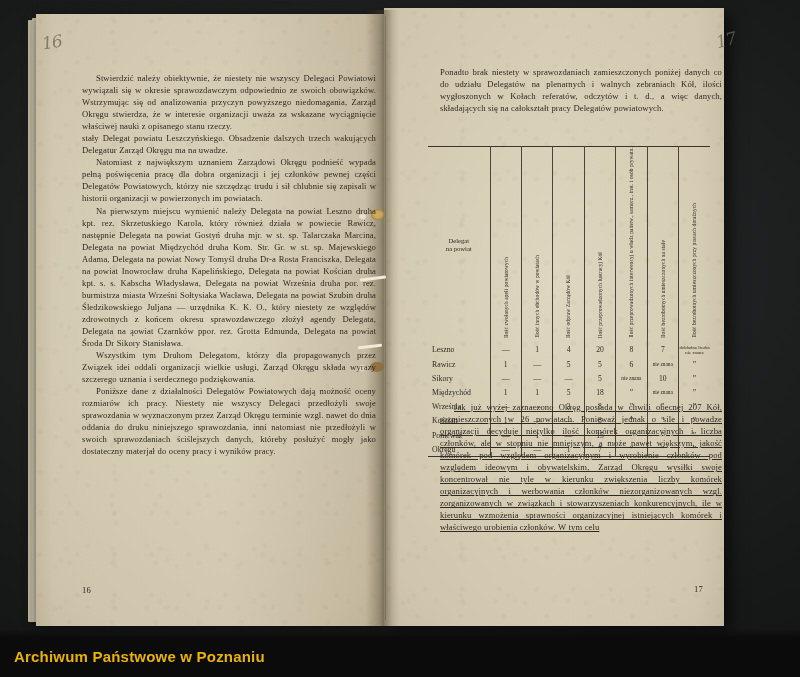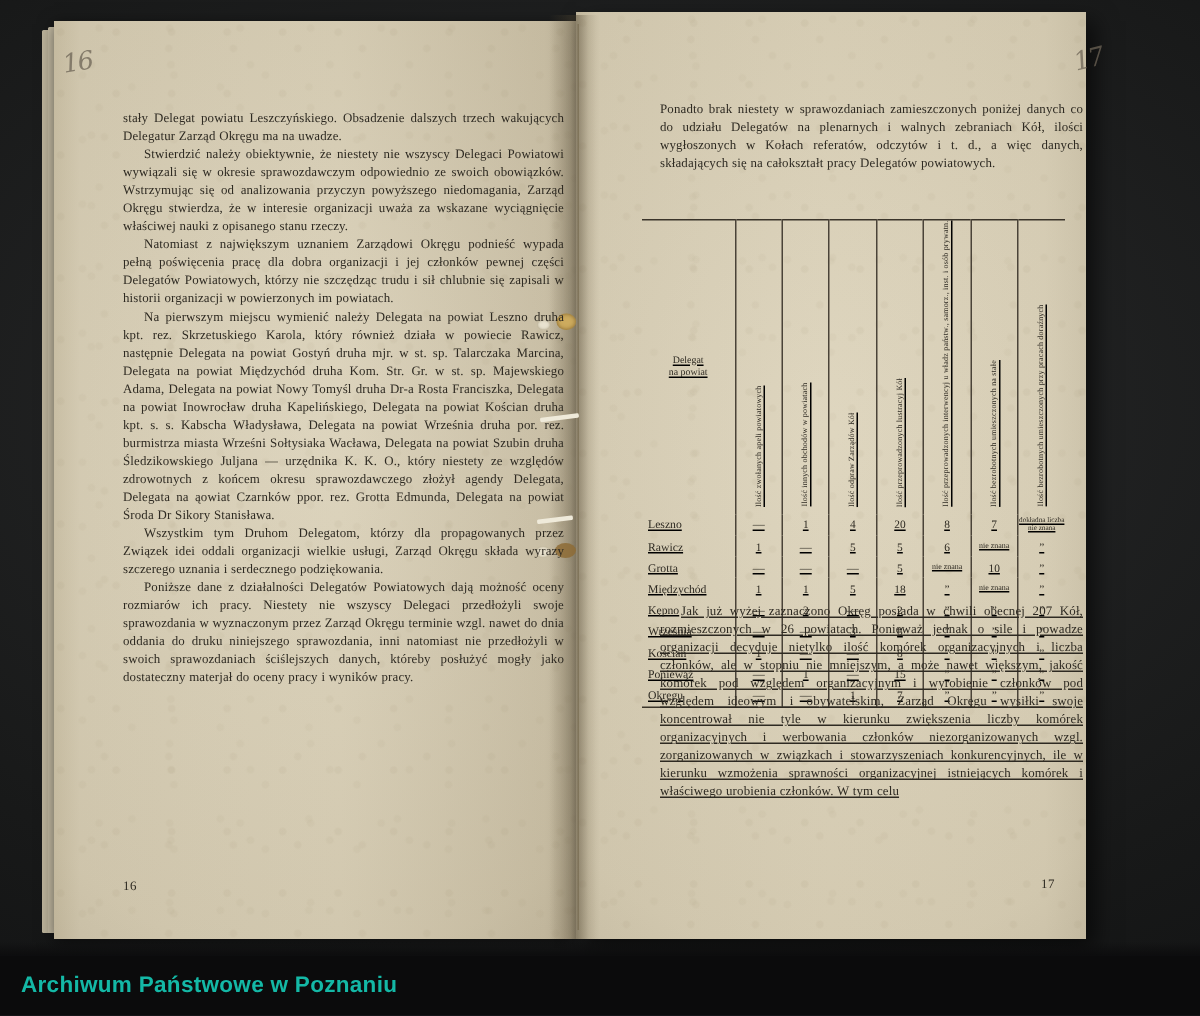--- a/index.html
+++ b/index.html
@@ -90,21 +90,21 @@
   .folio.r{left:694px;top:584px;}
 
   
   .hand{position:absolute;font-family:"DejaVu Serif", serif;
     color:#6d6456;font-size:17px;font-style:italic;
     transform:rotate(-9deg);opacity:.75;letter-spacing:-1px;}
   .hand.a{left:42px;top:32px;}
   .hand.b{left:716px;top:30px;transform:rotate(-14deg);}
 
   
-  .tablewrap{position:absolute;left:428px;top:146px;width:282px;text-decoration:underline;}
+  .tablewrap{position:absolute;left:428px;top:146px;width:282px;}
   table{border-collapse:collapse;width:282px;color:#2e2a22;}
   table td,table th{padding:0;font-weight:normal;}
 
   .rule-top{border-top:1.6px solid #3a342a;}
   .rule-mid{border-bottom:1.4px solid #3a342a;}
   .rule-bot{border-bottom:1.6px solid #3a342a;}
   .vl{border-left:1px solid #4a4338;}
 
   thead td{height:104px;vertical-align:bottom;position:relative;}
   .vert{
@@ -122,21 +122,21 @@
   td.small{font-size:5.3px;line-height:6px;}
   td.tiny{font-size:4.8px;line-height:5.4px;}
   .dash{font-size:8px;}
 
   
   col.c0{width:62px;}
   col.cN{width:31.4px;}
 
   
   .wm{position:absolute;left:0;bottom:0;width:800px;height:40px;background:#0b0b0c;}
-  .wm span{position:absolute;left:14px;top:11px;color:#14b8a6;
+  .wm span{position:absolute;left:14px;top:11px;color:#eab308;
     font-family:"Liberation Sans",sans-serif;font-size:15px;font-weight:bold;letter-spacing:.2px;}
   .wmfade{position:absolute;left:0;bottom:40px;width:800px;height:9px;
     background:linear-gradient(180deg,rgba(11,11,12,0) 0%,rgba(11,11,12,.85) 100%);}
 </style>
 </head>
 <body>
 
 <div id="scan">
   <div class="board"></div>
 
@@ -156,22 +156,22 @@
   <div class="gutter"></div>
   <div class="gutterline"></div>
   <div class="hole h1"></div>
   <div class="hole h2"></div>
   <div class="hole h3"></div>
   <div class="hole h4"></div>
   <div class="staple s1"></div>
   <div class="staple s2"></div>
 
   <div class="col l">
+    <p class="para">Stwierdzić należy obiektywnie, że niestety nie wszyscy Delegaci Powiatowi wywiązali się w okresie sprawozdawczym odpowiednio ze swoich obowiązków. Wstrzymując się od analizowania przyczyn powyższego niedomagania, Zarząd Okręgu stwierdza, że w interesie organizacji uważa za wskazane wyciągnięcie właściwej nauki z opisanego stanu rzeczy.</p>
     <p class="para noind">stały Delegat powiatu Leszczyńskiego. Obsadzenie dalszych trzech wakujących Delegatur Zarząd Okręgu ma na uwadze.</p>
-    <p class="para">Stwierdzić należy obiektywnie, że niestety nie wszyscy Delegaci Powiatowi wywiązali się w okresie sprawozdawczym odpowiednio ze swoich obowiązków. Wstrzymując się od analizowania przyczyn powyższego niedomagania, Zarząd Okręgu stwierdza, że w interesie organizacji uważa za wskazane wyciągnięcie właściwej nauki z opisanego stanu rzeczy.</p>
     <p class="para">Natomiast z największym uznaniem Zarządowi Okręgu podnieść wypada pełną poświęcenia pracę dla dobra organizacji i jej członków pewnej części Delegatów Powiatowych, którzy nie szczędząc trudu i sił chlubnie się zapisali w historii organizacji w powierzonych im powiatach.</p>
     <p class="para">Na pierwszym miejscu wymienić należy Delegata na powiat Leszno druha kpt. rez. Skrzetuskiego Karola, który również działa w powiecie Rawicz, następnie Delegata na powiat Gostyń druha mjr. w st. sp. Talarczaka Marcina, Delegata na powiat Międzychód druha Kom. Str. Gr. w st. sp. Majewskiego Adama, Delegata na powiat Nowy Tomyśl druha Dr-a Rosta Franciszka, Delegata na powiat Inowrocław druha Kapelińskiego, Delegata na powiat Kościan druha kpt. s. s. Kabscha Władysława, Delegata na powiat Września druha por. rez. burmistrza miasta Wrześni Sołtysiaka Wacława, Delegata na powiat Szubin druha Śledzikowskiego Juljana — urzędnika K. K. O., który niestety ze względów zdrowotnych z końcem okresu sprawozdawczego złożył agendy Delegata, Delegata na ąowiat Czarnków ppor. rez. Grotta Edmunda, Delegata na powiat Środa Dr Sikory Stanisława.</p>
     <p class="para">Wszystkim tym Druhom Delegatom, którzy dla propagowanych przez Związek idei oddali organizacji wielkie usługi, Zarząd Okręgu składa wyrazy szczerego uznania i serdecznego podziękowania.</p>
     <p class="para">Poniższe dane z działalności Delegatów Powiatowych dają możność oceny rozmiarów ich pracy. Niestety nie wszyscy Delegaci przedłożyli swoje sprawozdania w wyznaczonym przez Zarząd Okręgu terminie wzgl. nawet do dnia oddania do druku niniejszego sprawozdania, inni natomiast nie przedłożyli w swoich sprawozdaniach ściślejszych danych, któreby posłużyć mogły jako dostateczny materjał do oceny pracy i wyników pracy.</p>
   </div>
   <div class="folio l">16</div>
   <div class="hand a">16</div>
 
   <div class="col r">
     <p class="para noind">Ponadto brak niestety w sprawozdaniach zamieszczonych poniżej danych co do udziału Delegatów na plenarnych i walnych zebraniach Kół, ilości wygłoszonych w Kołach referatów, odczytów i t. d., a więc danych, składających się na całokształt pracy Delegatów powiatowych.</p>
@@ -247,50 +247,40 @@
             <td class="name">Rawicz</td>
             <td class="vl">1</td>
             <td class="vl dash">—</td>
             <td class="vl">5</td>
             <td class="vl">5</td>
             <td class="vl">6</td>
             <td class="vl small">nie znana</td>
             <td class="vl">”</td>
           </tr>
           <tr>
-            <td class="name">Grotta</td>
+            <td class="name">Sikory</td>
             <td class="vl dash">—</td>
             <td class="vl dash">—</td>
             <td class="vl dash">—</td>
             <td class="vl">5</td>
             <td class="vl small">nie znana</td>
             <td class="vl">10</td>
             <td class="vl">”</td>
           </tr>
           <tr>
             <td class="name">Międzychód</td>
             <td class="vl">1</td>
             <td class="vl">1</td>
             <td class="vl">5</td>
             <td class="vl">18</td>
             <td class="vl">”</td>
             <td class="vl small">nie znana</td>
             <td class="vl">”</td>
           </tr>
           <tr>
-            <td class="name">Kępno</td>
-            <td class="vl dash">—</td>
-            <td class="vl">2</td>
-            <td class="vl dash">—</td>
-            <td class="vl">2</td>
-            <td class="vl">”</td>
-            <td class="vl">”</td>
-            <td class="vl">”</td>
-          </tr>
-          <tr>
             <td class="name">Września</td>
             <td class="vl dash">—</td>
             <td class="vl dash">—</td>
             <td class="vl">3</td>
             <td class="vl">8</td>
             <td class="vl">”</td>
             <td class="vl">”</td>
             <td class="vl">”</td>
           </tr>
           <tr>

